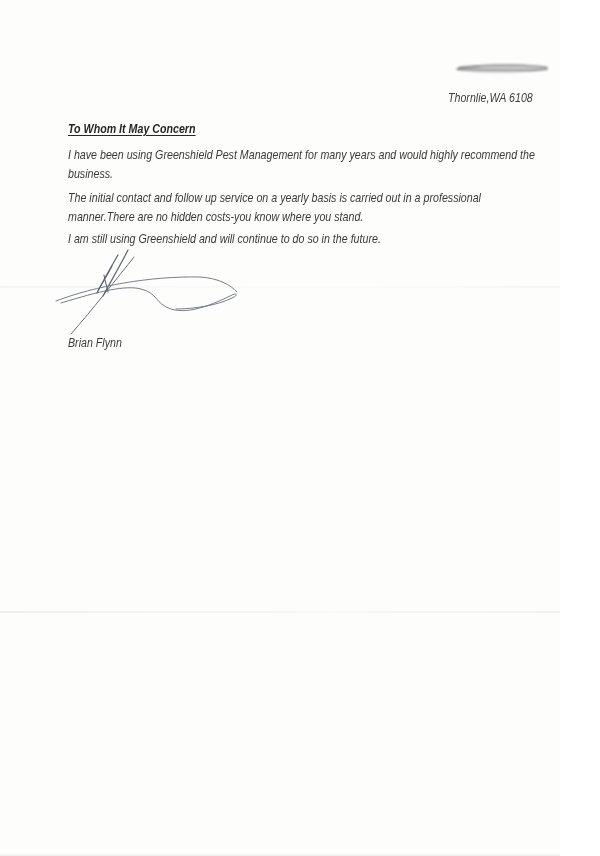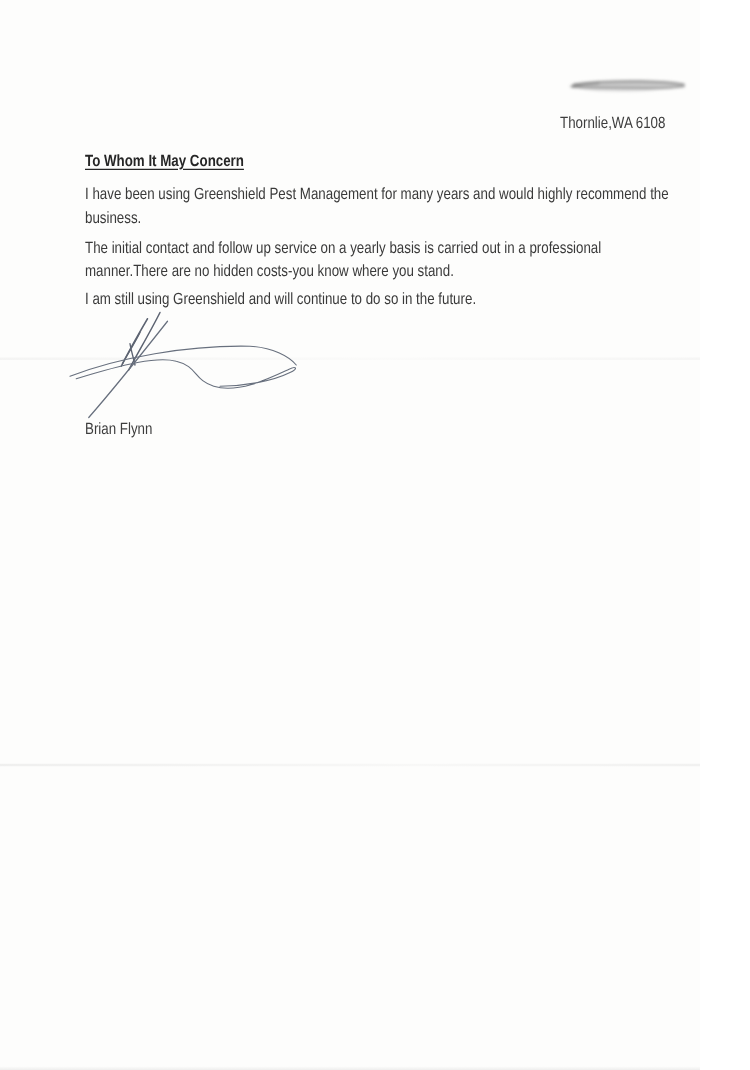--- a/index.html
+++ b/index.html
@@ -8,20 +8,21 @@
     background: #ffffff;
   }
   .page {
     position: relative;
     width: 560px;
     height: 856px;
     background: #fdfdfc;
     overflow: hidden;
     font-family: "Liberation Sans", sans-serif;
     color: #3a3a3a;
+    font-style: italic;
   }
   
   .fold {
     position: absolute;
     left: 0;
     width: 100%;
     height: 2px;
     pointer-events: none;
   }
   .fold-1 {

